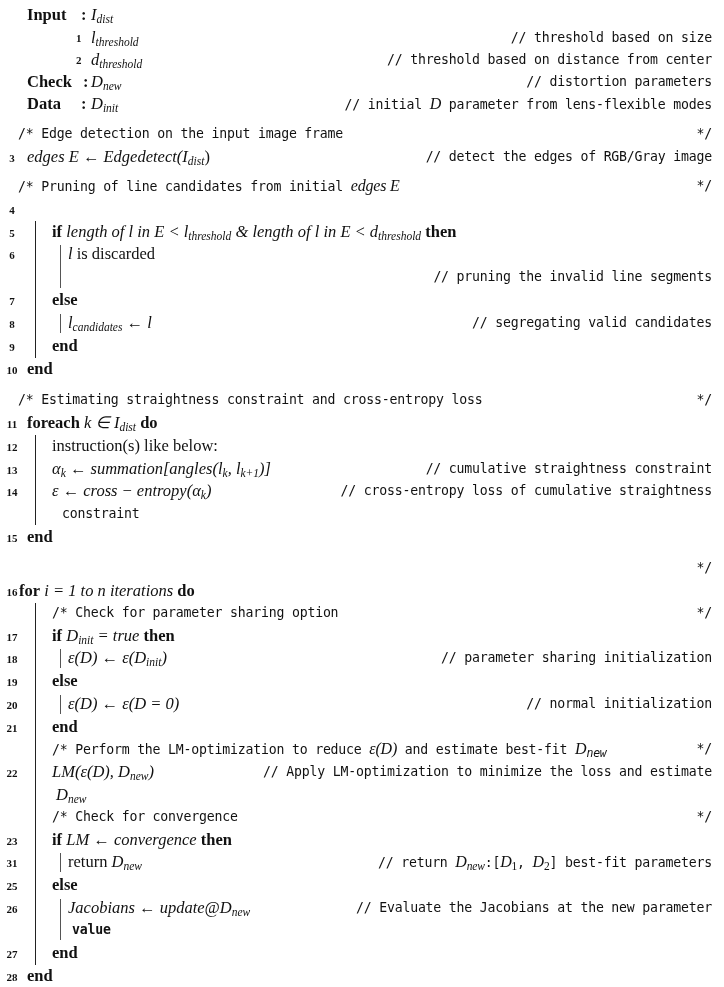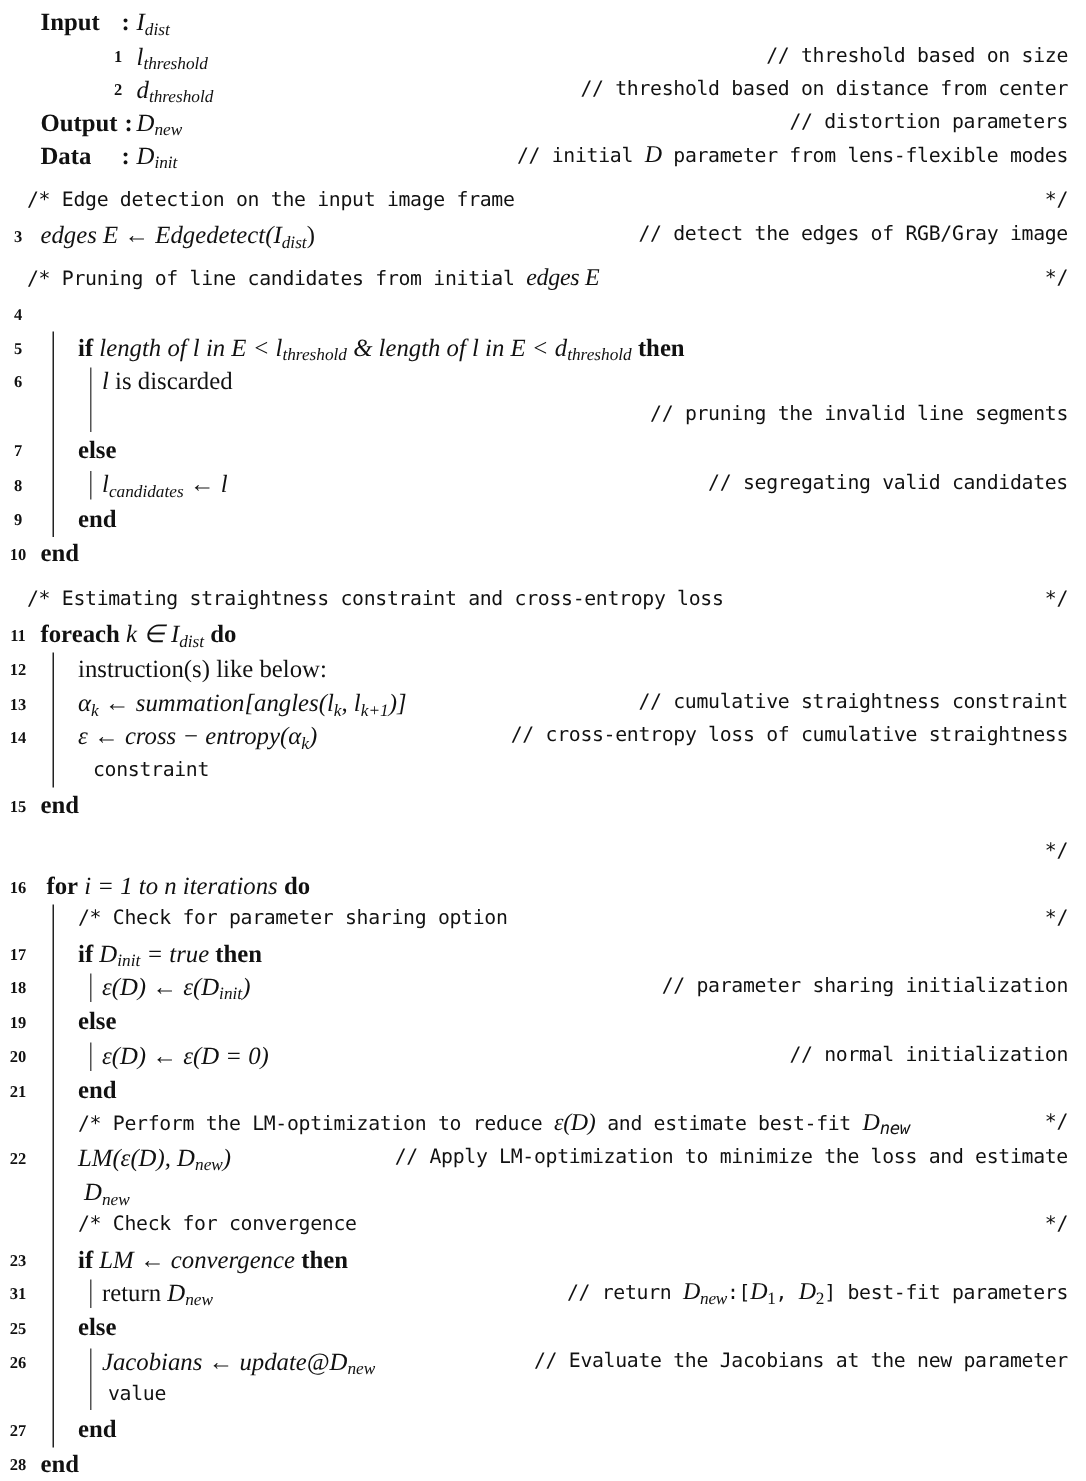--- a/index.html
+++ b/index.html
@@ -34,21 +34,21 @@
   <span class="lnsub" style="left:76px;">1</span>
   <span class="code it" style="left:91px;"><span>l</span><sub>threshold</sub></span>
   <span class="cmt">// threshold based on size</span>
 </div>
 <div class="row" style="top:49px;">
   <span class="lnsub" style="left:76px;">2</span>
   <span class="code it" style="left:91px;"><span>d</span><sub>threshold</sub></span>
   <span class="cmt">// threshold based on distance from center</span>
 </div>
 <div class="row" style="top:71px;">
-  <span class="label" style="left:27px;">Output</span>
+  <span class="label" style="left:27px;">Check</span>
   <span class="colon" style="left:83px;">:</span>
   <span class="code it" style="left:91px;"><span>D</span><sub>new</sub></span>
   <span class="cmt">// distortion parameters</span>
 </div>
 <div class="row" style="top:93px;">
   <span class="label" style="left:27px;">Data</span>
   <span class="colon" style="left:81px;">:</span>
   <span class="code it" style="left:91px;"><span>D</span><sub>init</sub></span>
   <span class="cmt"><span>// initial </span><span class="mathD">D</span><span> parameter from lens-flexible modes</span></span>
 </div>
@@ -138,21 +138,21 @@
   <span class="ln">15</span>
   <span class="code kw" style="left:27px;">end</span>
 </div>
 
 <div class="row" style="top:557px;">
   <div class="blockc" style="left:18px;"><span class="end">*/</span></div>
 </div>
 
 <div class="row" style="top:580px;">
   <span class="ln">16</span>
-  <span class="code" style="left:31px;"><span class="kw">for</span><span class="it"> i = 1 to n iterations</span><span class="kw"> do</span></span>
+  <span class="code" style="left:19px;"><span class="kw">for</span><span class="it"> i = 1 to n iterations</span><span class="kw"> do</span></span>
 </div>
 
 <div class="row" style="top:602px;">
   <div class="blockc"><span>/* Check for parameter sharing option</span><span class="end">*/</span></div>
 </div>
 
 <div class="row" style="top:625px;">
   <span class="ln">17</span>
   <span class="code" style="left:52px;"><span class="kw">if</span><span class="it"> D</span><sub>init</sub><span class="it"> = true</span><span class="kw"> then</span></span>
 </div>
@@ -210,21 +210,21 @@
 <div class="row" style="top:874px;">
   <span class="ln">25</span>
   <span class="code kw" style="left:52px;">else</span>
 </div>
 
 <div class="row" style="top:897px;">
   <span class="ln">26</span>
   <span class="code it" style="left:68px;"><span>Jacobians ← update@D</span><sub>new</sub></span>
   <span class="cmt">// Evaluate the Jacobians at the new parameter</span>
 </div>
-<div class="row" style="top:919px;">
+<div class="row" style="top:919px;font-weight:bold;">
   <span class="cmt" style="right:auto; left:72px;">value</span>
 </div>
 
 <div class="row" style="top:942px;">
   <span class="ln">27</span>
   <span class="code kw" style="left:52px;">end</span>
 </div>
 
 <div class="row" style="top:965px;">
   <span class="ln">28</span>

